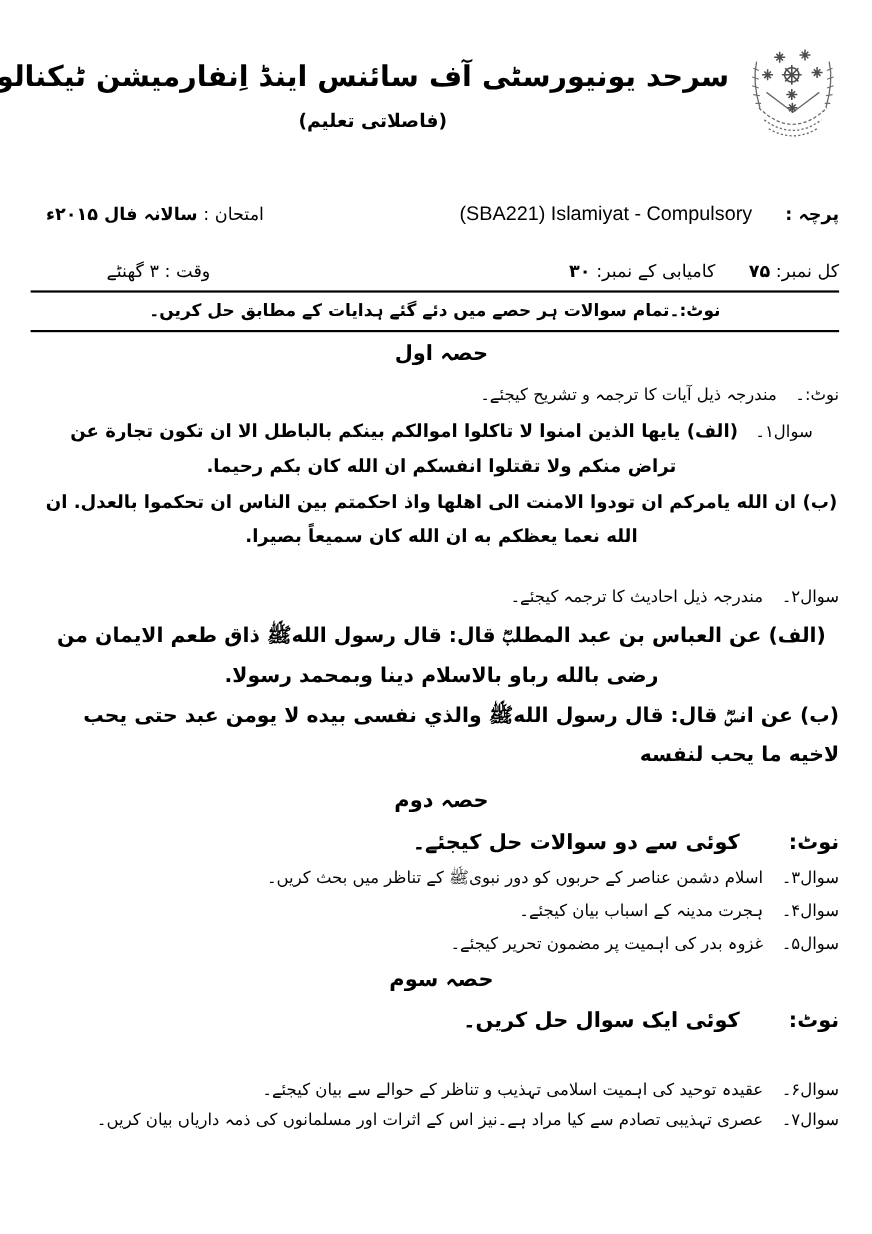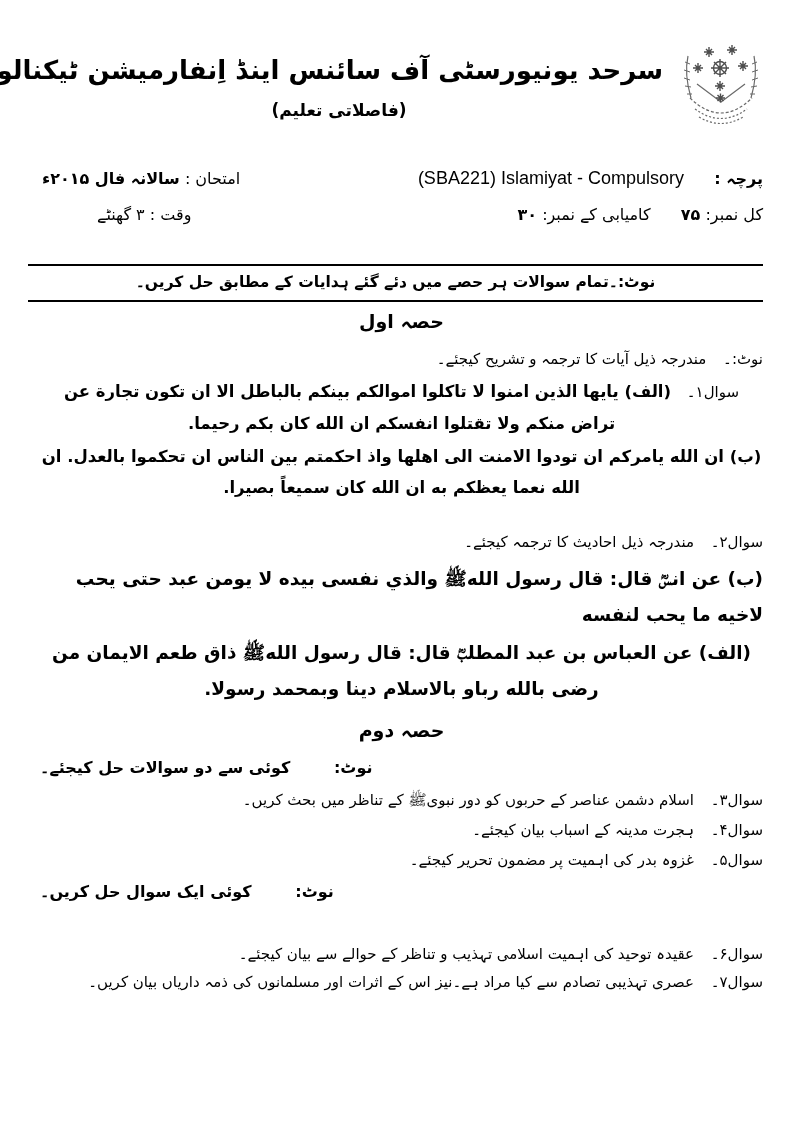--- a/index.html
+++ b/index.html
@@ -18,36 +18,36 @@
   .uni-title{
     font-size:26px;font-weight:bold;white-space:nowrap;
     letter-spacing:0px;line-height:1.6;
   }
   .uni-sub{font-size:17px;font-weight:bold;margin-top:8px;}
   
   .info{position:absolute;top:168px;right:30px;left:42px;font-size:16px;}
   .info-row{display:flex;justify-content:space-between;align-items:baseline;margin-bottom:16px;}
   .ltr{direction:ltr;unicode-bidi:embed;font-family:"Liberation Sans",sans-serif;font-weight:normal;font-size:18px;}
   .lbl{font-weight:bold;}
-  .pair{white-space:nowrap;}
+  .pair{white-space:nowrap;margin-top:16px;}
   .gap20{display:inline-block;width:20px;}
   .time-cell{margin-left:55px;}
   
   .note-band{
     position:absolute;top:264px;right:30px;left:28px;
     border-top:2px solid #000;border-bottom:2px solid #000;
     text-align:center;font-weight:bold;font-size:15.5px;
     padding:7px 0 9px 0;
   }
   
   .content{position:absolute;top:308px;right:30px;left:40px;}
   .sec-head{text-align:center;font-size:19px;font-weight:bold;line-height:26px;margin-bottom:12px;}
   .uline{font-size:15px;line-height:26px;text-align:right;}
   .uline .q-label{margin-left:12px;}
-  .note-line{font-size:16px;font-weight:bold;line-height:26px;text-align:left;}
+  .note-line{font-size:19px;font-weight:bold;line-height:26px;text-align:right;}
   .note-line .q-label{margin-left:38px;}
   .verse{
     font-weight:bold;font-size:16.5px;line-height:31px;text-align:center;
   }
   .verse .q-label{font-weight:normal;font-size:15px;margin-left:10px;}
   .verse-center{text-align:center;}
   .hadith{font-weight:bold;font-size:18.5px;line-height:36px;}
   .mb2{margin-bottom:2px;} .mb4{margin-bottom:4px;} .mb6{margin-bottom:6px;} .mb26{margin-bottom:26px;} .mb36{margin-bottom:36px;}
   .mt10{margin-top:10px;}
 </style>
@@ -131,26 +131,26 @@
 
     <div class="verse verse-center mb26">
       <span>(ب) ان الله يامركم ان تودوا الامنت الى اهلها واذ احكمتم بين الناس ان تحكموا بالعدل. ان الله نعما يعظكم به ان الله كان سميعاً بصيرا.</span>
     </div>
 
     <div class="uline mb6">
       <span class="q-label">سوال۲۔</span>
       <span>مندرجہ ذیل احادیث کا ترجمہ کیجئے۔</span>
     </div>
 
+    <div class="hadith verse-center">
+      <span>(الف) عن العباس بن عبد المطلبؓ قال: قال رسول اللهﷺ ذاق طعم الايمان من رضى بالله رباو بالاسلام دينا وبمحمد رسولا.</span>
+    </div>
+
     <div class="hadith mb2" style="text-align:right;">
       <span>(ب) عن انسؓ قال: قال رسول اللهﷺ والذي نفسى بيده لا يومن عبد حتى يحب لاخيه ما يحب لنفسه</span>
-    </div>
-
-    <div class="hadith verse-center">
-      <span>(الف) عن العباس بن عبد المطلبؓ قال: قال رسول اللهﷺ ذاق طعم الايمان من رضى بالله رباو بالاسلام دينا وبمحمد رسولا.</span>
     </div>
 
     <div class="sec-head mt10">حصہ دوم</div>
 
     <div class="note-line mb6">
       <span class="q-label">نوٹ:</span>
       <span>کوئی سے دو سوالات حل کیجئے۔</span>
     </div>
 
     <div class="uline mb4">
@@ -161,20 +161,21 @@
     <div class="uline mb4">
       <span class="q-label">سوال۴۔</span>
       <span>ہجرت مدینہ کے اسباب بیان کیجئے۔</span>
     </div>
 
     <div class="uline mb6">
       <span class="q-label">سوال۵۔</span>
       <span>غزوہ بدر کی اہمیت پر مضمون تحریر کیجئے۔</span>
     </div>
 
+    <div class="sec-head">حصہ سوم</div>
 
     <div class="note-line mb36">
       <span class="q-label">نوٹ:</span>
       <span>کوئی ایک سوال حل کریں۔</span>
     </div>
 
     <div class="uline mb2">
       <span class="q-label">سوال۶۔</span>
       <span>عقیدہ توحید کی اہمیت اسلامی تہذیب و تناظر کے حوالے سے بیان کیجئے۔</span>
     </div>

